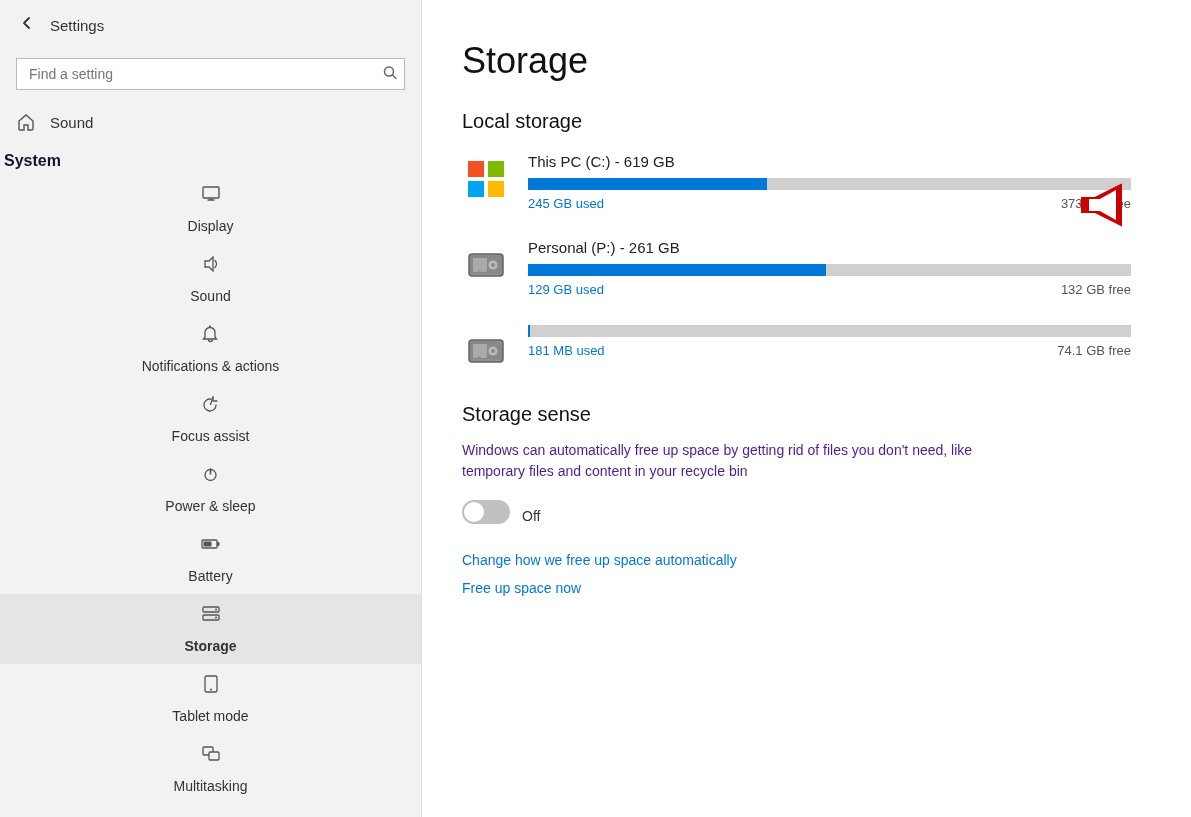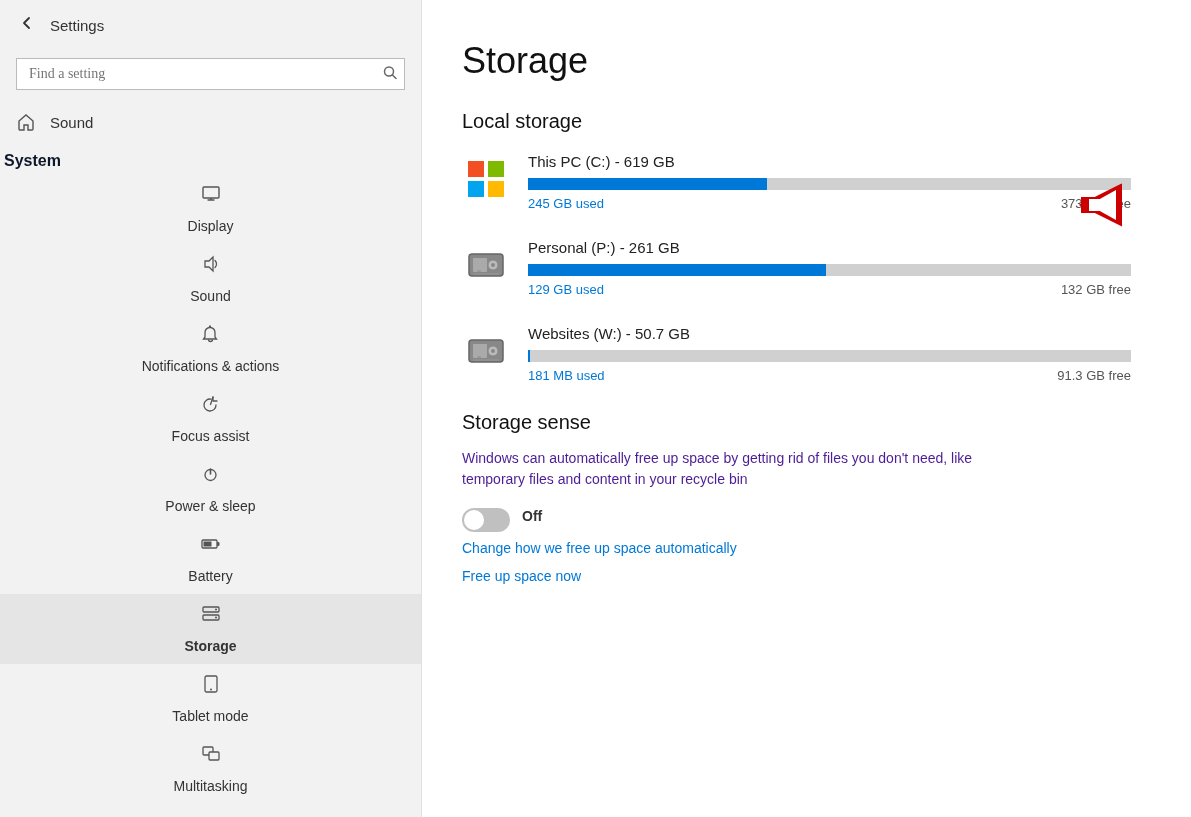--- a/index.html
+++ b/index.html
@@ -46,21 +46,21 @@
       width: 100%;
     }
 
     .search-wrapper input {
       width: 100%;
       padding: 7px 36px 7px 12px;
       border: 1px solid #bbb;
       background: #fff;
       font-size: 14px;
       outline: none;
-      font-family: Liberation Serif, serif;
+      font-family: Liberation Sans, sans-serif;
     }
 
     .search-icon-btn {
       position: absolute;
       right: 8px;
       top: 50%;
       transform: translateY(-50%);
       background: none;
       border: none;
       cursor: pointer;
@@ -198,24 +198,23 @@
     #storage-sense-desc {
       font-size: 14px;
       color: #4c1d95;
       line-height: 1.5;
       margin-bottom: 18px;
       max-width: 530px;
     }
 
     .toggle-row {
       display: flex;
-      align-items: flex-start;
+      align-items: flex-end;
       gap: 12px;
-      margin-bottom: 8px;
-      font-weight: bold;
+      margin-bottom: 28px;
     }
 
     .toggle-switch {
       width: 48px;
       height: 24px;
       background: #c0c0c0;
       border-radius: 12px;
       position: relative;
       cursor: pointer;
       flex-shrink: 0;
@@ -449,27 +448,26 @@
       <svg width="42" height="42" viewBox="0 0 42 42" fill="none">
         <rect x="4" y="10" width="34" height="22" rx="3" fill="#888" stroke="#666" stroke-width="1.5"></rect>
         <rect x="8" y="14" width="14" height="14" rx="1" fill="#aaa"></rect>
         <circle cx="28" cy="21" r="5" fill="#bbb" stroke="#888" stroke-width="1"></circle>
         <circle cx="28" cy="21" r="2" fill="#888"></circle>
         <line x1="8" y1="30" x2="34" y2="30" stroke="#999" stroke-width="1"></line>
         <rect x="12" y="26" width="4" height="2" rx="1" fill="#999"></rect>
       </svg>
     </div>
     <div class="drive-info">
-      <div class="drive-name">Websites (W:) - 50.7 GB</div>
       <div class="progress-bar-bg">
         <div class="progress-bar-fill" style="width: 0.3%;"></div>
       </div>
       <div class="drive-stats">
         <span class="used-text">181 MB used</span>
-        <span class="free-text">91.3 GB free</span>
+        <span class="free-text">74.1 GB free</span>
       </div>
     </div>
   </div>
 
   <h2 id="storage-sense-heading">Storage sense</h2>
 
   <p id="storage-sense-desc">Windows can automatically free up space by getting rid of files you don't need, like temporary files and content in your recycle bin</p>
 
   <div class="toggle-row">
     <div class="toggle-switch">

